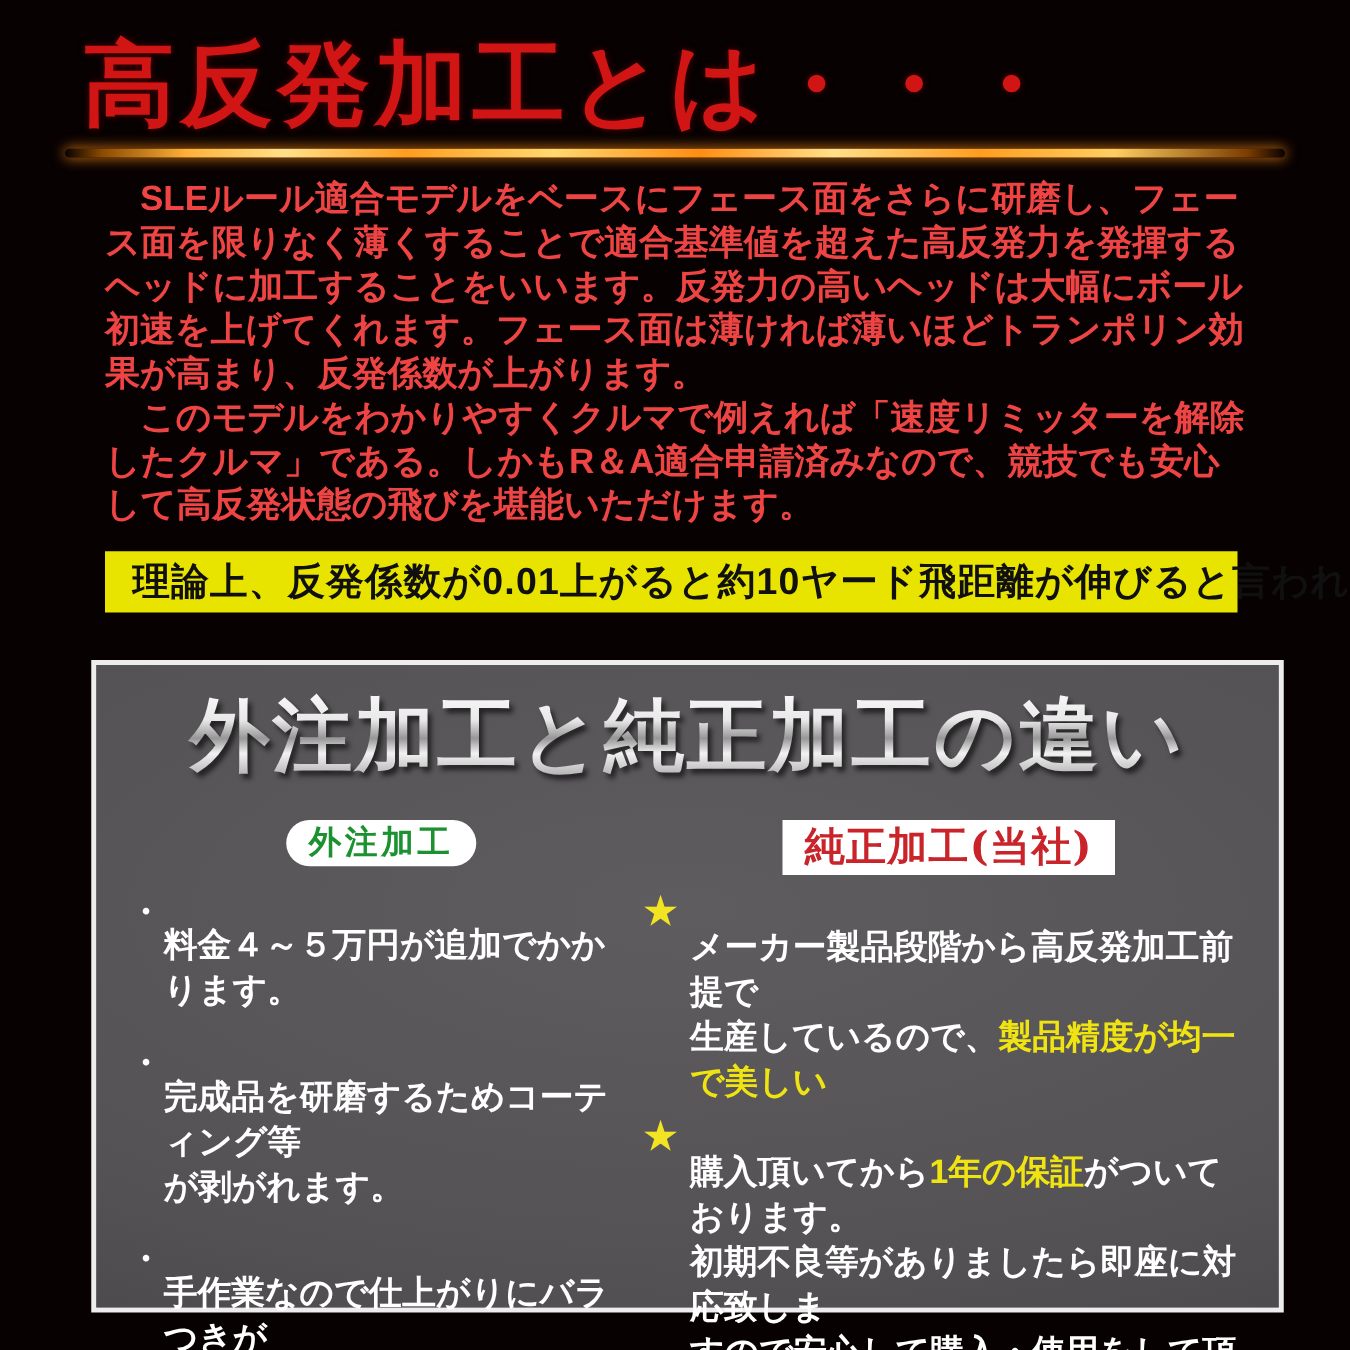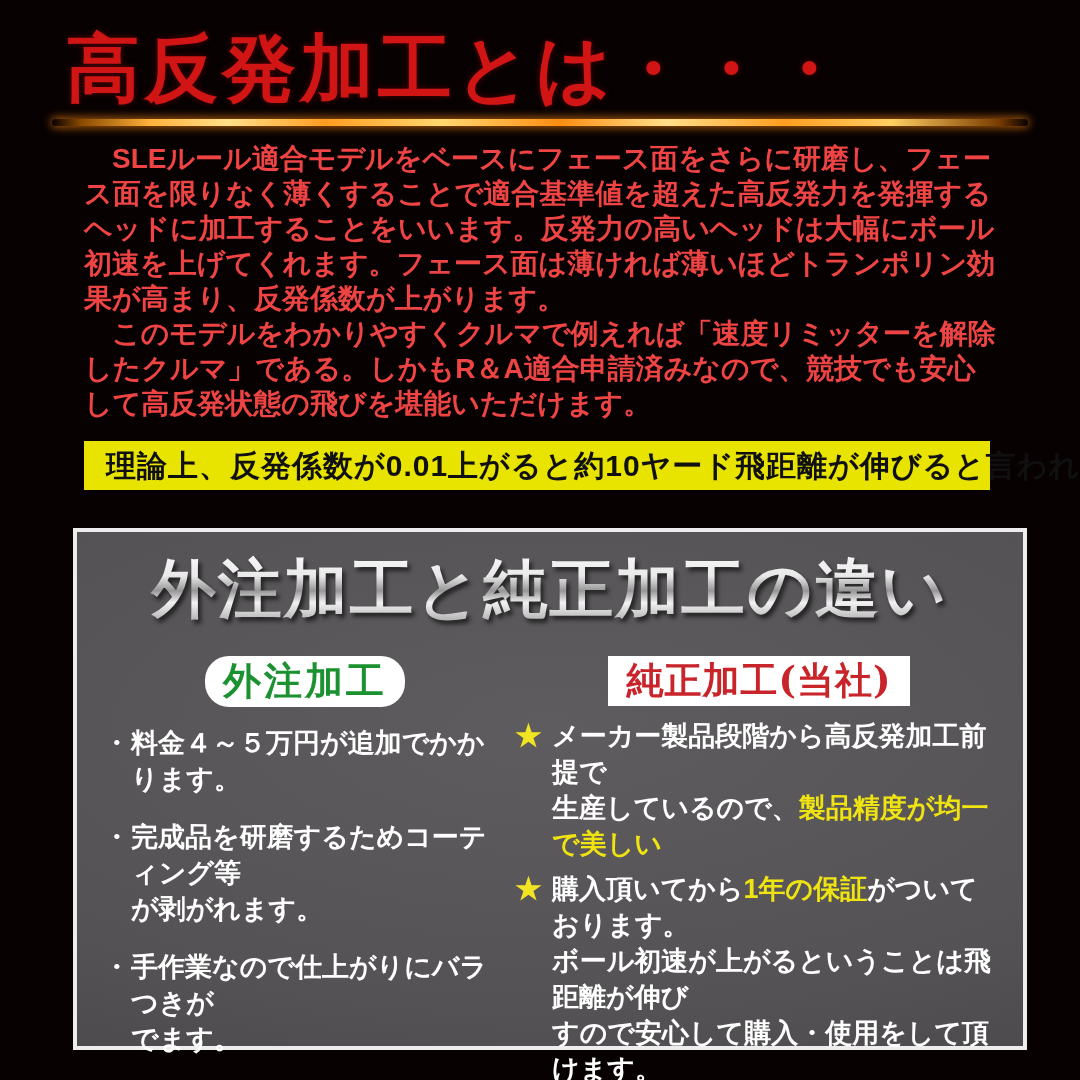--- a/index.html
+++ b/index.html
@@ -53,31 +53,31 @@
     filter:drop-shadow(3px 4px 2px rgba(0,0,0,.6));
   }
   .cols { position:absolute; left:26px; right:20px; top:124px; display:flex; }
   .col-left  { flex:none; width:404px; }
   .col-right { flex:1; margin-left:8px; }
   .hdr {
     display:block; width:max-content; margin:0 auto; background:#fff;
     font-family:"DejaVu Serif","Liberation Serif",serif; font-weight:bold;
     padding:3px 18px; line-height:1.18;
   }
-  .hdr-left  { font-size:38px; color:var(--green); letter-spacing:3px;border-radius:24px; }
-  .hdr-right { font-size:37px; color:var(--red);   letter-spacing:1px; }
+  .hdr-left  { font-size:26px; color:var(--green); letter-spacing:3px;border-radius:24px; }
+  .hdr-right { font-size:32px; color:var(--red);   letter-spacing:1px; }
   .items { margin-top:18px; }
   .col-right .items { margin-top:12px; }
   .item { display:flex; color:#fff; font-weight:bold; }
   .col-left  .item { font-size:27px; line-height:36px; margin-bottom:22px; }
   .col-right .item { font-size:27px; line-height:36px; margin-bottom:9px; }
   .marker { flex:none; }
   .marker.dot  { width:28px; color:#fff; }
   .marker.star { width:37px; color:var(--star); font-size:30px; }
-  .item-body { flex:1; }
+  .item-body { flex:1;margin-top:27px; }
   .hl { color:var(--hl); }
 </style>
 </head>
 <body>
 
 <div class="canvas">
 
   <h1 class="main-title">高反発加工とは・・・</h1>
   <div class="flame-divider"></div>
 
@@ -110,20 +110,20 @@
       </div>
       <div class="col-right">
         <span class="hdr hdr-right">純正加工(当社)</span>
         <div class="items">
             <div class="item">
               <span class="marker star">★</span>
               <div class="item-body"><span>メーカー製品段階から高反発加工前提で</span><br><span>生産しているので、</span><span class="hl">製品精度が均一で美しい</span><br></div>
             </div>
             <div class="item">
               <span class="marker star">★</span>
-              <div class="item-body"><span>購入頂いてから</span><span class="hl">1年の保証</span><span>がついております。</span><br><span>ボール初速が上がるということは飛距離が伸び</span><br><span>すので安心して購入・使用をして頂けます。</span></div>
+              <div class="item-body"><span>購入頂いてから</span><span class="hl">1年の保証</span><span>がついております。</span><br><span>初期不良等がありましたら即座に対応致しま</span><br><span>すので安心して購入・使用をして頂けます。</span></div>
             </div>
           </div>
       </div>
     </div>
   </div>
 
 </div>
 
 </body></html>

